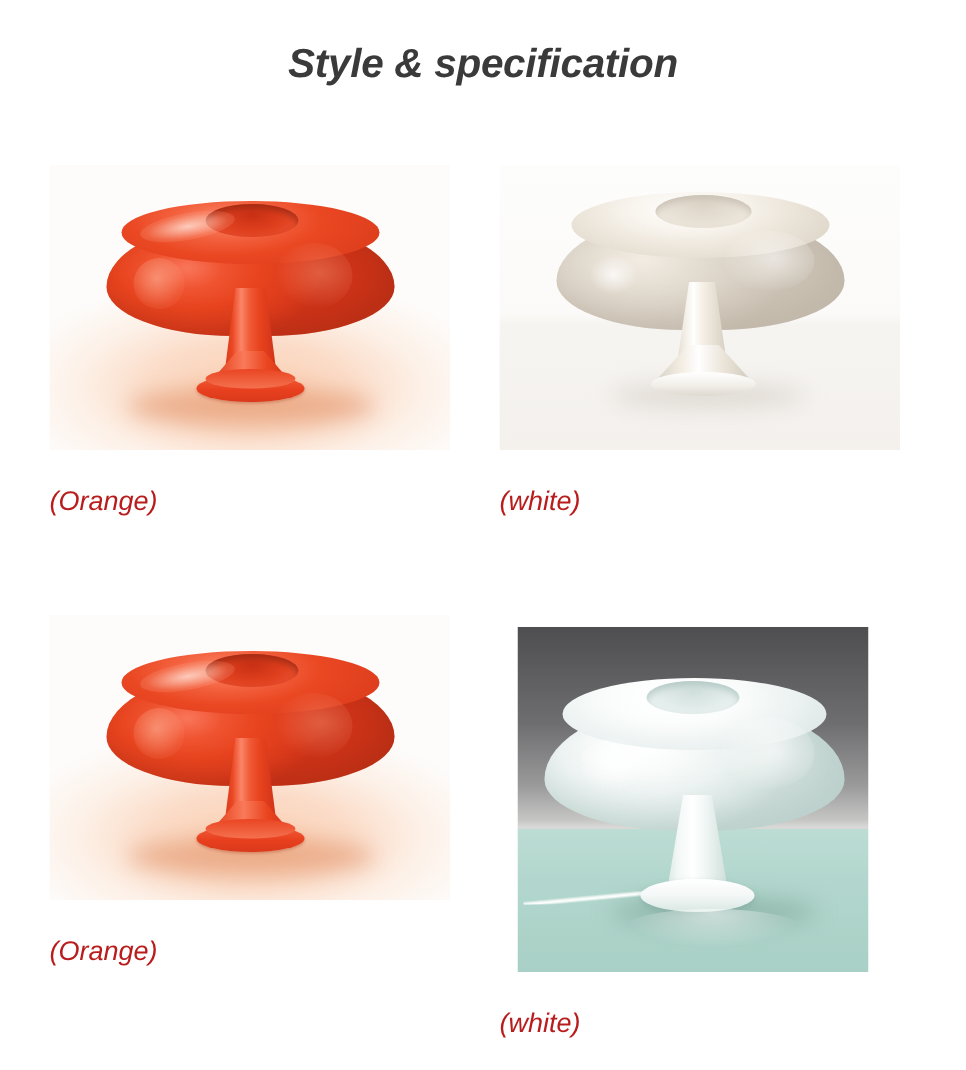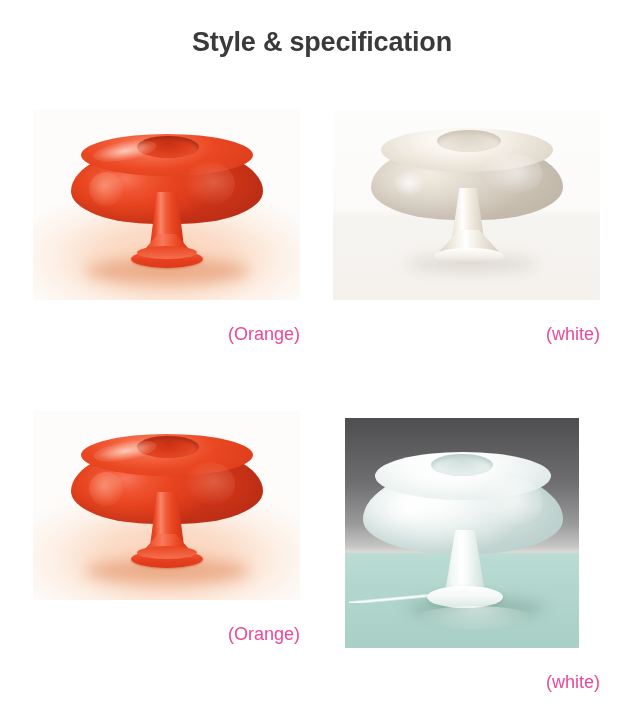--- a/index.html
+++ b/index.html
@@ -12,20 +12,21 @@
     background: #ffffff;
     font-family: "Liberation Sans", sans-serif;
     overflow: hidden;
     position: relative;
   }
 
   .page {
     position: relative;
     width: 644px;
     height: 713px;
+    font-style: italic;
   }
 
   
   .section-title {
     position: absolute;
     left: 0;
     top: 24px;
     width: 644px;
     text-align: center;
     font-size: 27px;
@@ -56,23 +57,23 @@
     position: relative;
     overflow: hidden;
     background: #fdfdfc;
   }
   .photo-wide {
     width: 267px;
     height: 190px;
   }
 
   .caption {
-    text-align: right;
+    text-align: left;
     font-size: 18px;
-    color: #ec4899;
+    color: #b91c1c;
     margin-top: 22px;
     line-height: 24px;
   }
   .caption-br { margin-top: 22px; }
 
   
   
   
 
   .scene {

